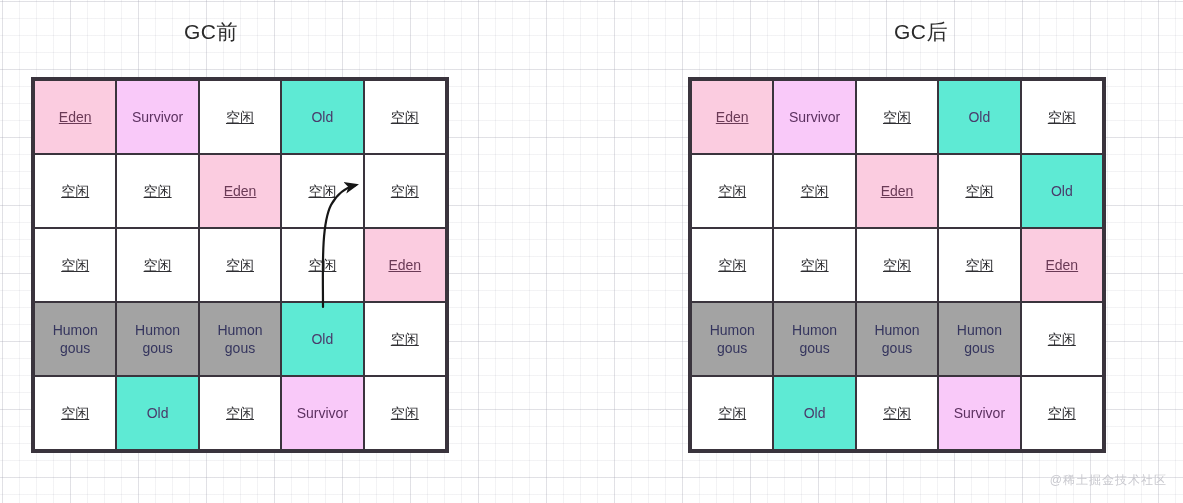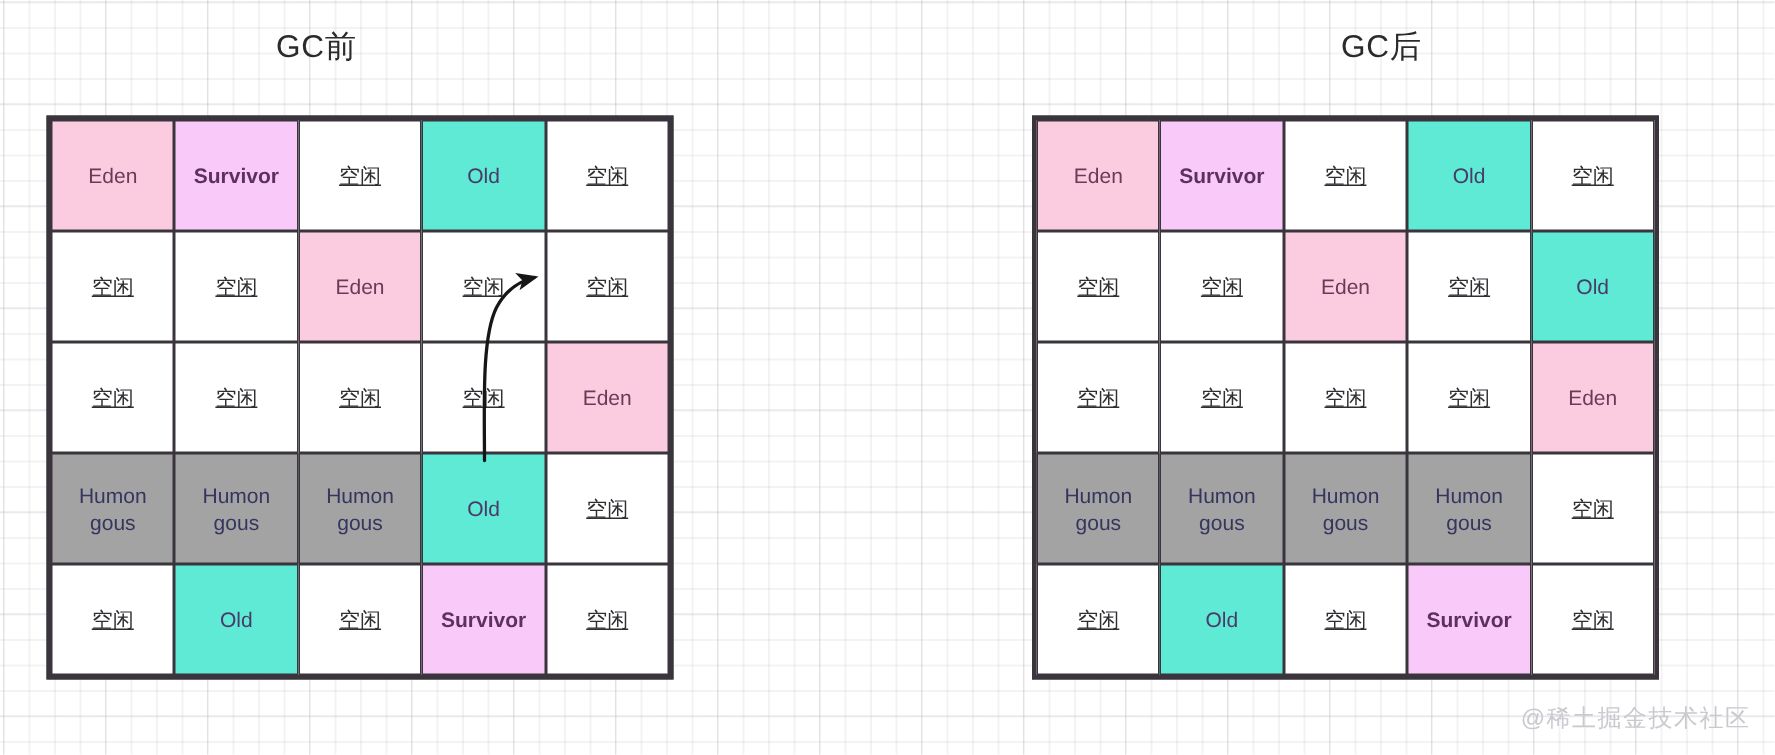--- a/index.html
+++ b/index.html
@@ -70,40 +70,40 @@
     justify-content: center;
     text-align: center;
     font-size: 14px;
     line-height: 18px;
     color: #4a3a52;
     background: #ffffff;
     white-space: pre-line;
     user-select: none;
   }
 
-  .c-eden      { background: #fbcce0; color: #6a3a56; }
-  .c-survivor  { background: #f9c9f9; color: #5c3160; font-weight: bold; }
+  .c-eden      { background: #fbcce0; color: #6a3a56; text-decoration: underline; }
+  .c-survivor  { background: #f9c9f9; color: #5c3160; }
   .c-old       { background: #5eead4; color: #4a3a6a; }
   .c-humongous { background: #a3a3a3; color: #35355e; }
   .c-free      { background: #ffffff; color: #2f2f33; text-decoration: underline; }
 
   .arrow-layer {
     position: absolute;
     left: 0;
     top: 0;
     width: 1183px;
     height: 503px;
     pointer-events: none;
   }
 
   .watermark {
     position: absolute;
     right: 16px;
     bottom: 12px;
-    font-size: 16px;
+    font-size: 12px;
     line-height: 22px;
     color: #c9c9cf;
     letter-spacing: 1px;
     user-select: none;
   }
 </style>
 </head>
 <body>
 
 <div class="panel panel-left">

